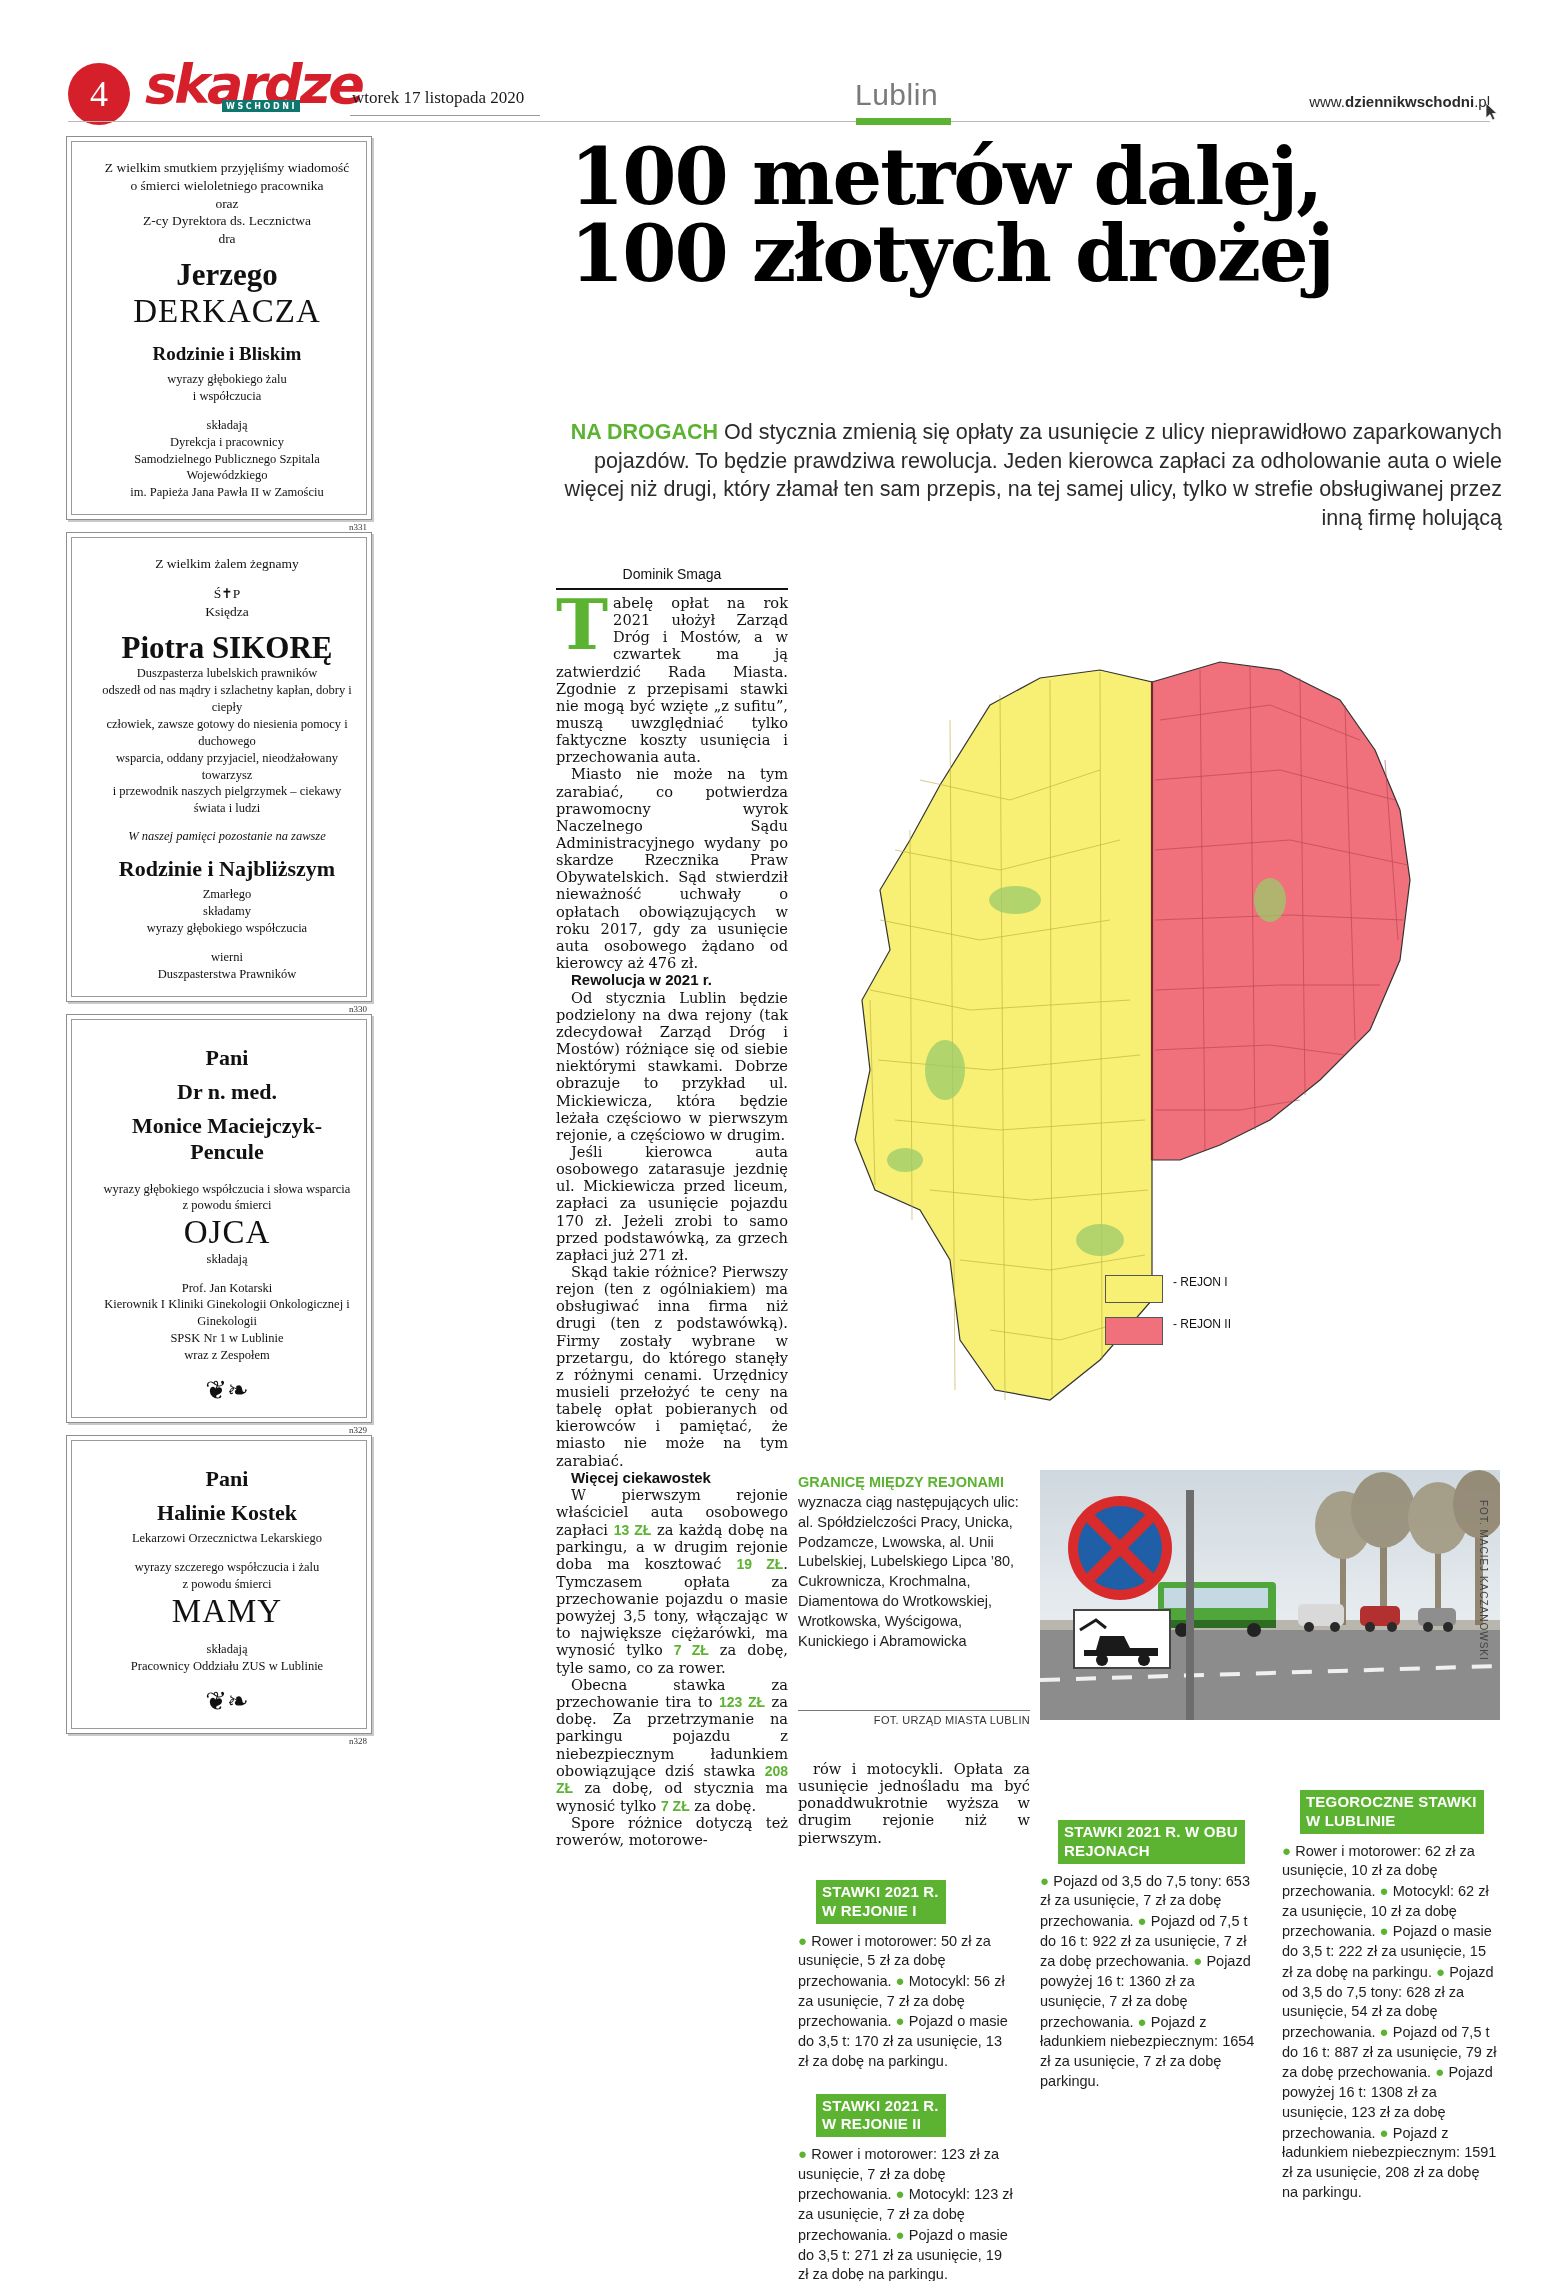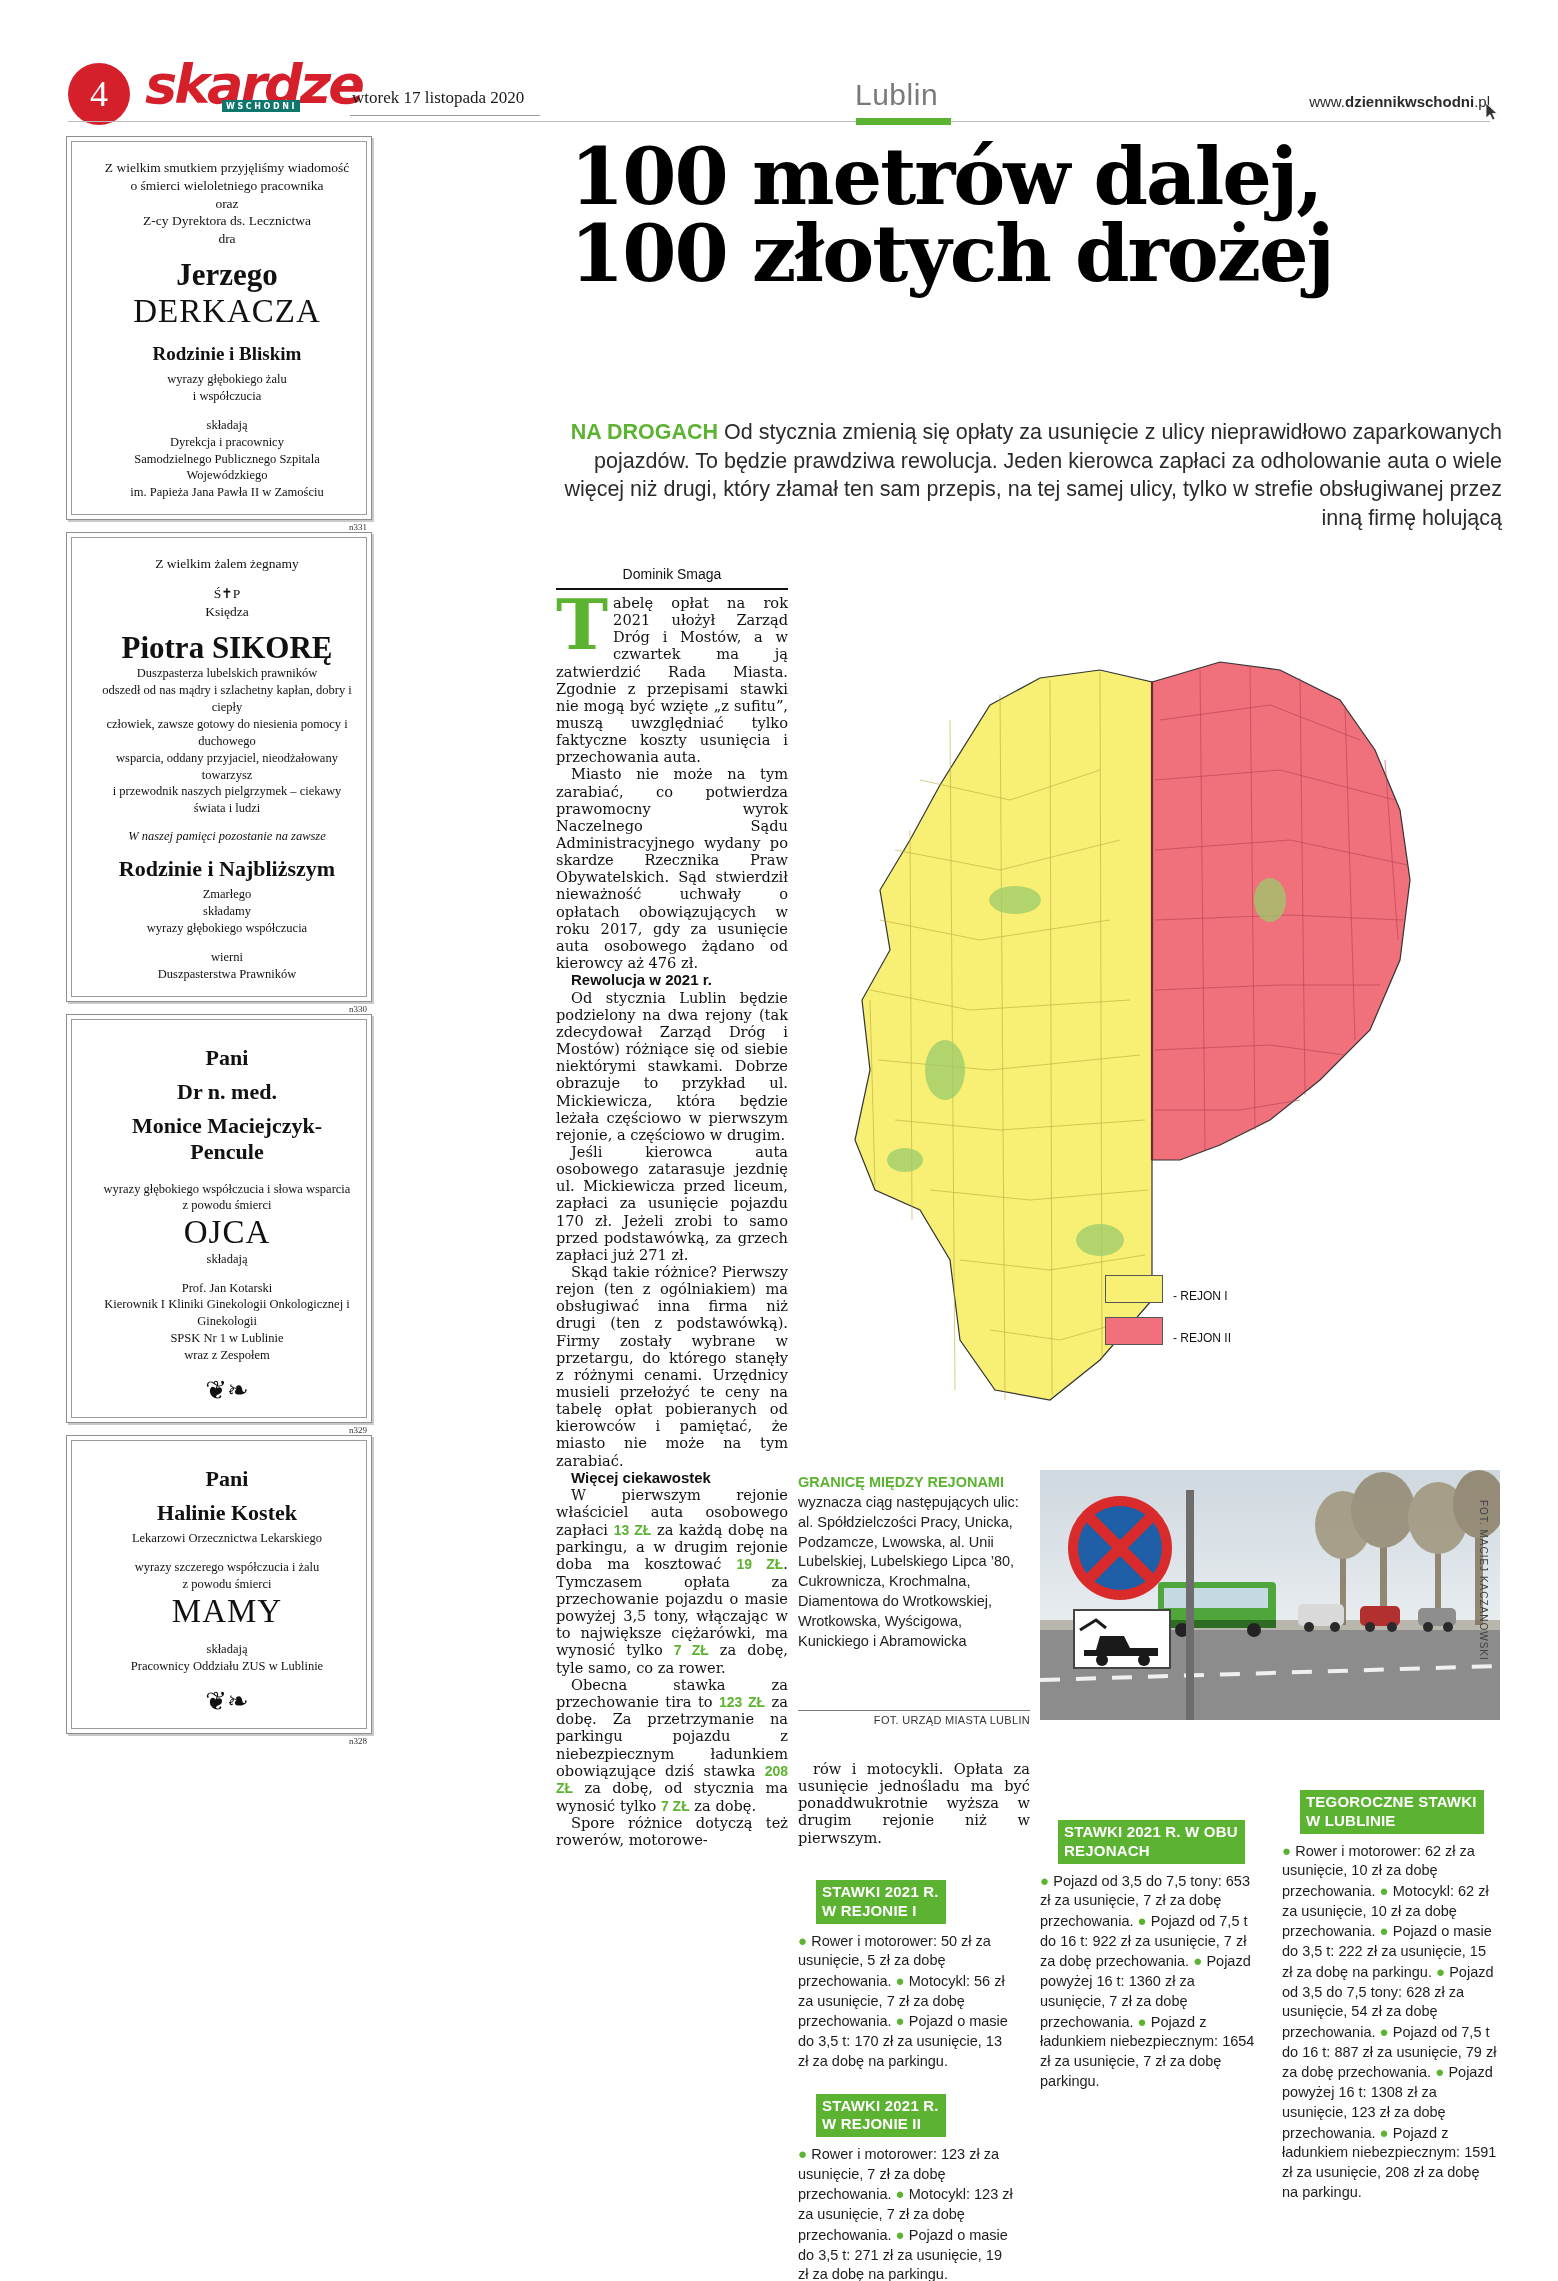--- a/index.html
+++ b/index.html
@@ -107,21 +107,21 @@
     font-size:70px;line-height:0.78;color:#5cb331;margin:4px 5px -2px 0;
   }
   .hl{color:#5cb331;font-weight:bold;font-family:"Liberation Sans",sans-serif;font-size:14px;}
 
   #col1{left:556px;top:594px;width:232px;}
   #col2a{left:798px;top:1760px;width:232px;}
 
   
   .map-wrap{position:absolute;left:800px;top:600px;width:700px;height:840px;}
   .legend{position:absolute;left:1105px;top:1275px;font-family:"Liberation Sans",sans-serif;font-size:12px;}
-  .legend .row{display:flex;align-items:flex-end;margin-bottom:14px;}
+  .legend .row{display:flex;align-items:flex-start;margin-bottom:14px;}
   .legend .sw{width:56px;height:26px;border:1px solid #555;margin-right:10px;}
   .sw1{background:#f7f075;}
   .sw2{background:#f0707c;}
 
   
   .boundary{
     position:absolute;left:798px;top:1473px;width:232px;
     font-family:"Liberation Sans",sans-serif;font-size:14.5px;line-height:1.37;color:#222;
   }
   .boundary .kick{color:#5cb331;font-weight:bold;}

